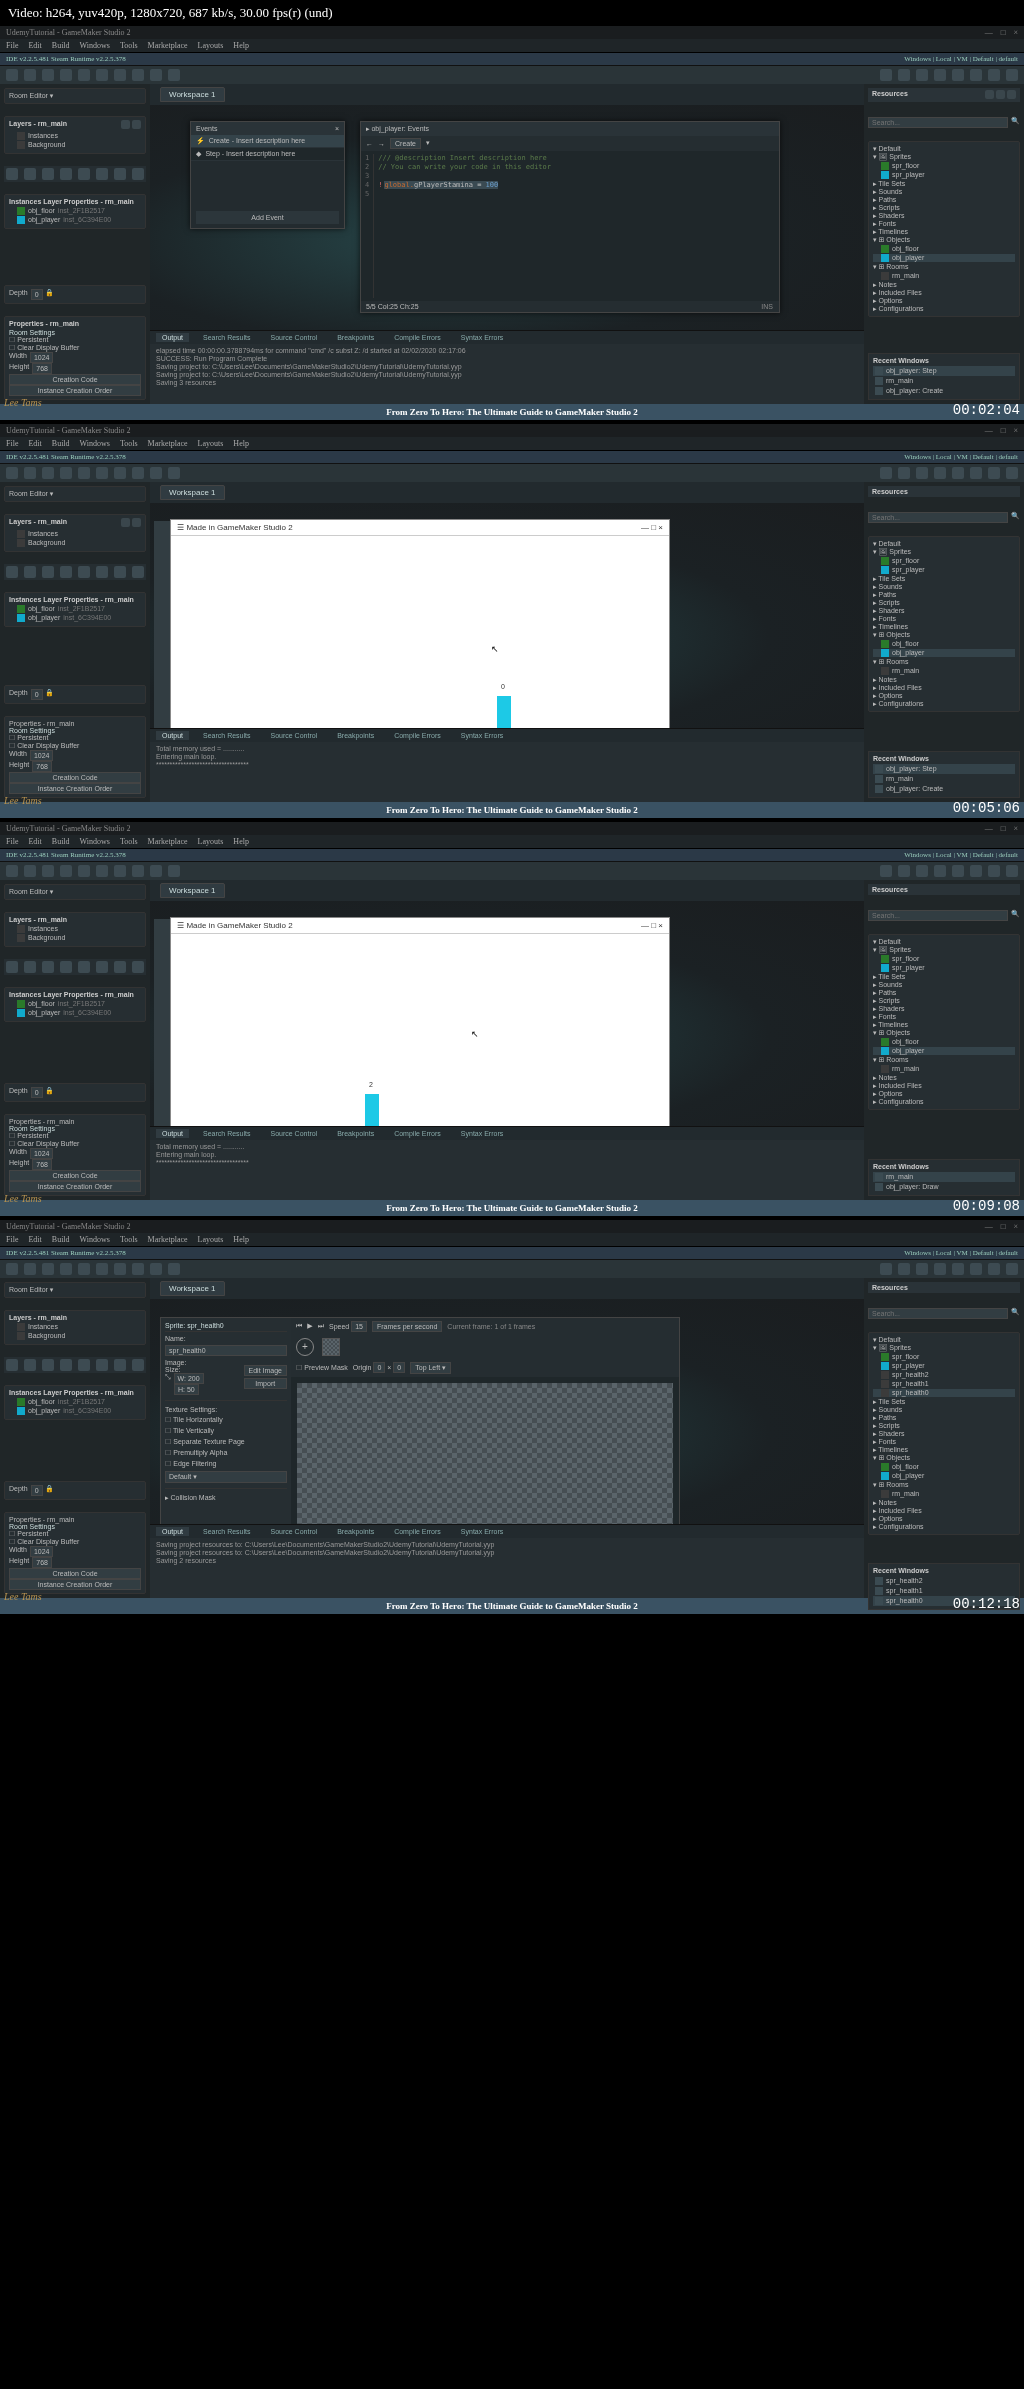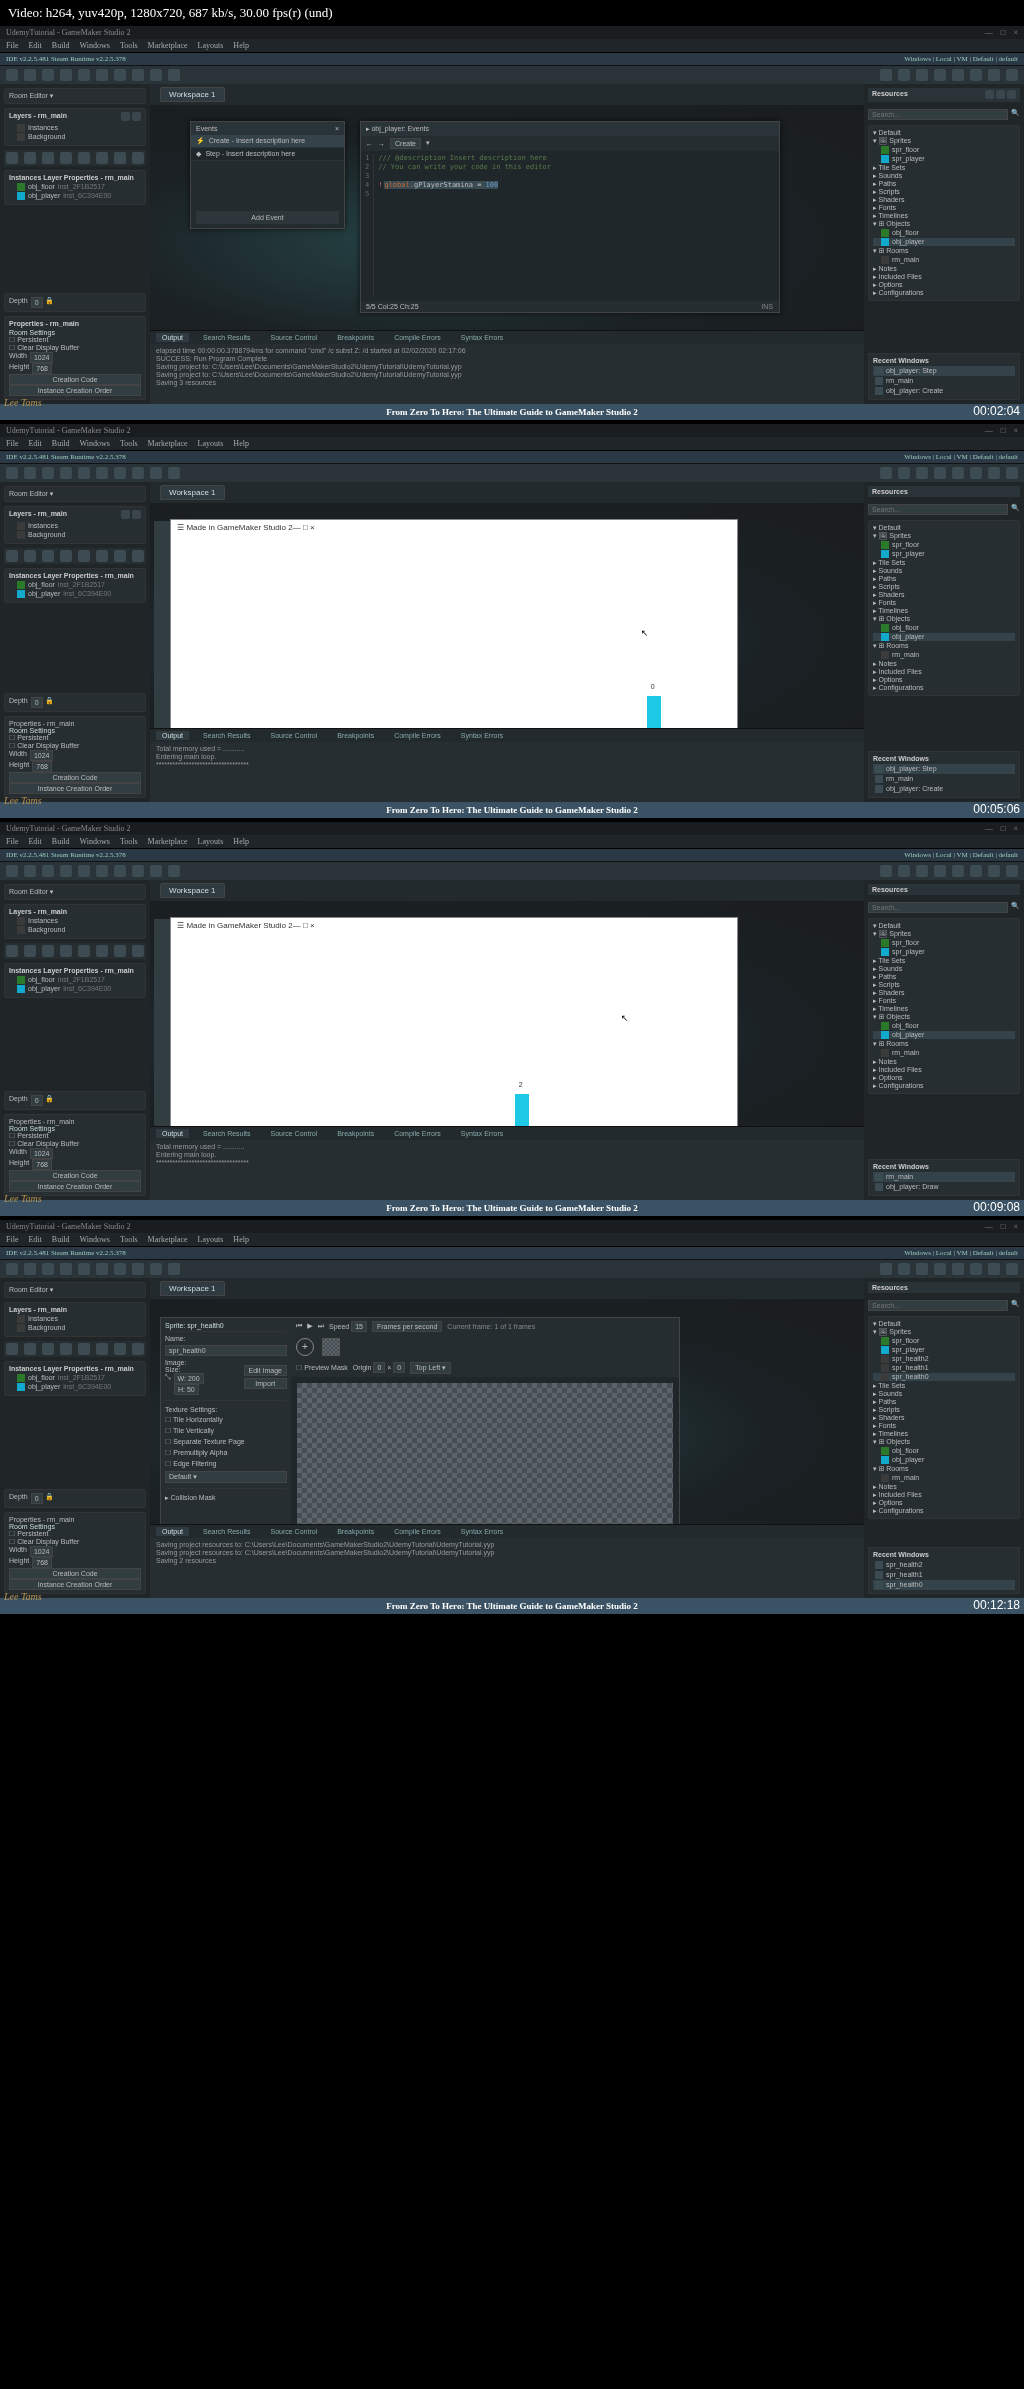--- a/index.html
+++ b/index.html
@@ -14,21 +14,21 @@
 .meta { padding: 4px 8px; font-size: 13px; font-family: "Segoe Script", "Brush Script MT", cursive; line-height: 1.35; color:#fff; }
 .shot { position: relative; margin-bottom: 4px; }
 .shot-body { display:flex; width:100%; height:320px; background:#1e2326; font-family: Arial, sans-serif; }
 .titlebar { display:flex; justify-content:space-between; background:#1a1d1f; padding:2px 6px; font-size:8px; color:#888;}
 .titlebar .right { display:flex; gap:8px; }
 .menubar { display:flex; gap:10px; background:#1f2528; padding:2px 6px; font-size:8px; color:#aaa; border-bottom:1px solid #000;}
 .menubar div { cursor:pointer; }
 .version-bar { display:flex; justify-content:space-between; background:#2b3947; padding:2px 6px; font-size:7px; color:#9cb; border-bottom:1px solid #111;}
 .toolbar { display:flex; gap:6px; background:#2a3438; padding:3px 6px; }
 .toolbar span { width:12px; height:12px; background:#3d4b52; display:inline-block; border-radius:2px;}
-.left-panel, .right-panel { width:150px; background:#202628; display:flex; flex-direction:column; gap:4px; padding:4px; font-size:7px; color:#bbb;}
+.left-panel, .right-panel { width:150px; background:#202628; display:flex; flex-direction:column; gap:12px; padding:4px; font-size:7px; color:#bbb;}
 .right-panel { width:160px; }
 .panel-box { background:#262e32; border:1px solid #333; padding:3px 4px; border-radius:2px; }
 .panel-title { color:#ccc; font-weight:bold; margin-bottom:2px; display:flex; justify-content:space-between; }
 .panel-title span.icons span { width:9px; height:9px; background:#3a464c; display:inline-block; margin-left:2px; border-radius:2px;}
 .indent { padding-left:8px; display:flex; align-items:center; gap:3px; margin:1px 0;}
 .indent .icon-sq { width:8px; height:8px; background:#3b3b3b; display:inline-block;}
 .indent .icon-green { background:#2a7a2a;}
 .indent .icon-cyan { background:#1ac;}
 .center { flex:1; display:flex; flex-direction:column; background:#2b3336; }
 .workspace-tabs { display:flex; gap:6px; padding:3px 10px; background:#222a2e;}
@@ -52,24 +52,24 @@
 .cl-global { color:#c66a30; }
 .cl-num { color:#6a9ecc; }
 .bang { color:#e06c6c; margin-right:2px;}
 .status-ins { position:absolute; bottom:0; right:0; padding:2px 6px; color:#888; font-size:7px;}
 .bottom-output { height:74px; background:#262e32; border-top:1px solid #111; font-size:7px; color:#999;}
 .out-tabs { display:flex; gap:8px; padding:2px 6px; background:#222a2e;}
 .out-tabs div { padding:1px 6px; color:#8aa;}
 .out-tabs div.active{background:#303b41; color:#cdd;}
 .out-body { padding:3px 6px; white-space:pre-line; overflow:hidden; height:52px; line-height:1.15;}
 .footer-bar { background:#3a5263; padding:3px; text-align:center; font-size:9px; font-weight:bold; color:#fff;}
-.ts-corner { position:absolute; right:4px; bottom:2px; font-size:12px; color:#fff; font-family:Liberation Sans, sans-serif;}
+.ts-corner { position:absolute; right:4px; bottom:2px; font-size:14px; color:#fff; font-family:Liberation Mono, monospace;}
 .watermark { position:absolute; left:4px; bottom:12px; font-size:10px; color:#b89350; font-family:"Segoe Script",cursive; font-style:italic;}
 
-.game-win { position:absolute; background:#fff; border:1px solid #888; width:568px; height:244px; left:20px; top:16px; display:flex; }
+.game-win { position:absolute; background:#fff; border:1px solid #888; width:500px; height:244px; left:20px; top:16px; display:flex; flex-direction:column;}
 .game-titlebar{ display:flex; justify-content:space-between; padding:3px 6px; font-size:8px; color:#333; background:#fff; border-bottom:1px solid #ccc;}
 .game-canvas { flex:1; position:relative; background:#fff;}
 .player { position:absolute; bottom:28px; width:14px; height:38px; background:#1dc9e6;}
 .player-num { position:absolute; font-size:7px; color:#333; font-family:Arial;}
 .cursor-ptr { position:absolute; font-size:9px; color:#000;}
 
 .sprite-editor { position:absolute; left:10px; top:18px; width:520px; height:230px; background:#232b2f; border:1px solid #444; display:flex; font-size:7px; color:#bbb;}
 .se-left { width:130px; background:#262e32; padding:4px; display:flex; flex-direction:column; gap:3px;}
 .se-left .row2{display:flex; justify-content:space-between; align-items:center;}
 .se-left hr{border:none;border-top:1px solid #333; margin:2px 0;}

